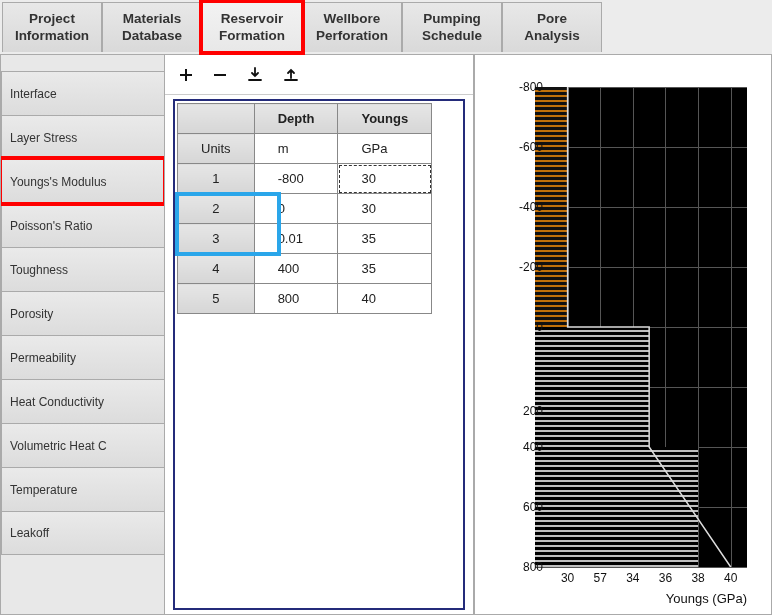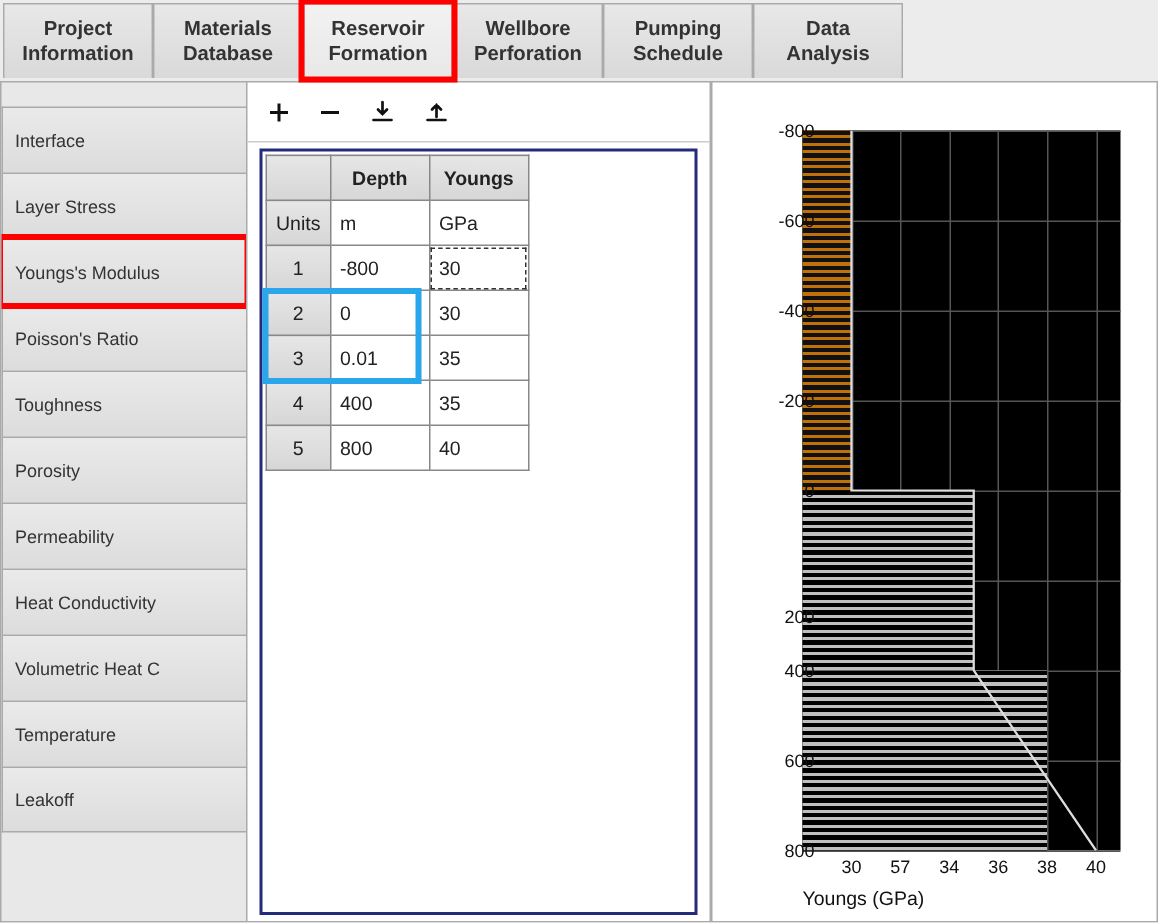--- a/index.html
+++ b/index.html
@@ -117,21 +117,21 @@
     position: relative;
     flex: 1;
     background: #fff;
   }
   table.data {
     border-collapse: collapse;
     font-size: 13px;
   }
   table.data th, table.data td {
     border: 1px solid #888;
-    padding: 4px 6px;
+    padding: 4px 23px;
     background: #fff;
   }
   table.data th {
     background: linear-gradient(#e6e6e6, #d6d6d6);
     font-weight: bold;
     text-align: center;
     height: 30px;
     color:#222;
   }
   table.data td { height: 30px; }
@@ -195,21 +195,21 @@
     top: 484px;
     font-size: 12px;
     color:#111;
     transform: translateX(-50%);
   }
   .xlabel {
     position: absolute;
     top: 504px;
     left: 48px;
     width: 212px;
-    text-align: left;
+    text-align: right;
     font-size: 13px;
     color:#111;
   }
   .region {
     position: absolute;
     left: 0;
   }
   .hatch {
     background-color: #111;
     background-image: repeating-linear-gradient(0deg, #c1710a 0, #c1710a 2px, transparent 2px, transparent 5px);
@@ -226,21 +226,21 @@
   <div class="top-tab">Project
 Information</div>
   <div class="top-tab">Materials
 Database</div>
   <div class="top-tab active highlight-red">Reservoir
 Formation</div>
   <div class="top-tab">Wellbore
 Perforation</div>
   <div class="top-tab">Pumping
 Schedule</div>
-  <div class="top-tab">Data
+  <div class="top-tab">Pore
 Analysis</div>
 </div>
 
 <div class="body-row">
 
   <div class="sidebar">
     <div class="side-item">Interface</div>
     <div class="side-item">Layer Stress</div>
     <div class="side-item highlight-red">Youngs's Modulus</div>
     <div class="side-item">Poisson's Ratio</div>

